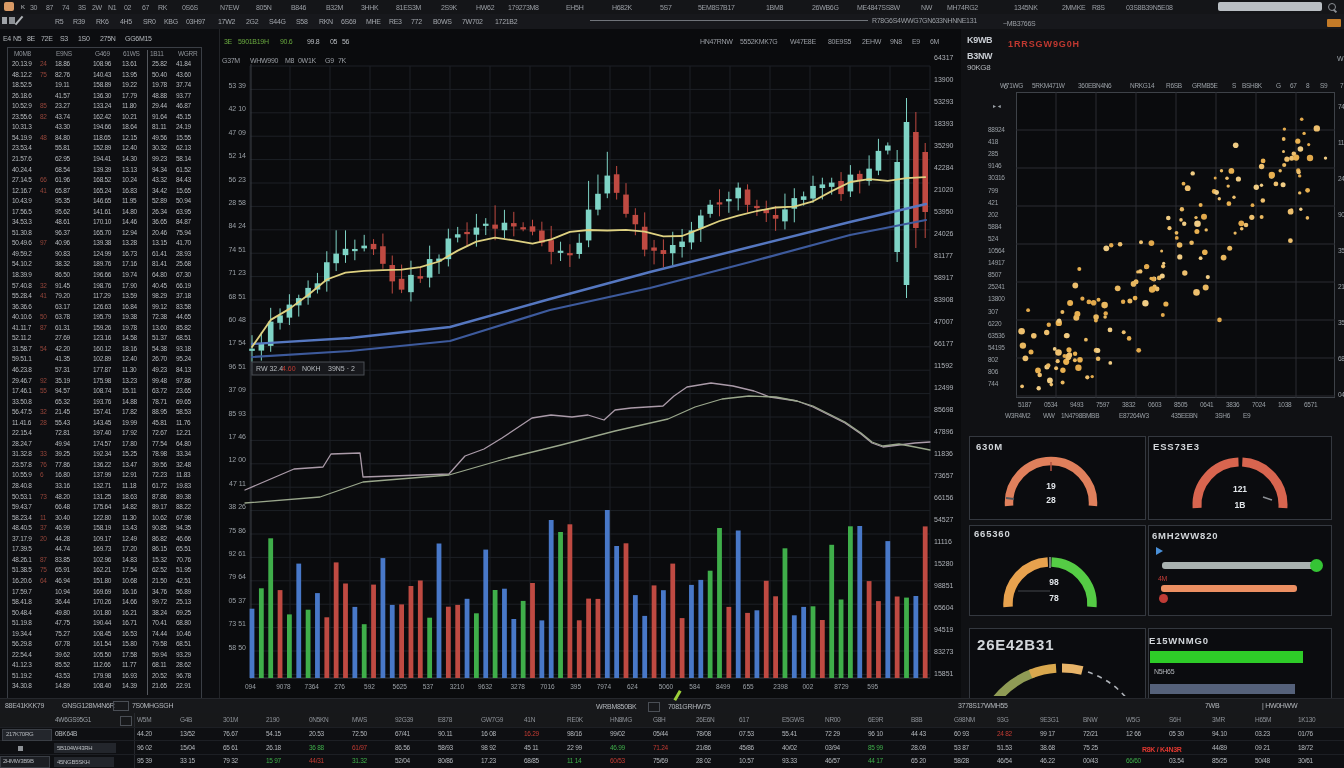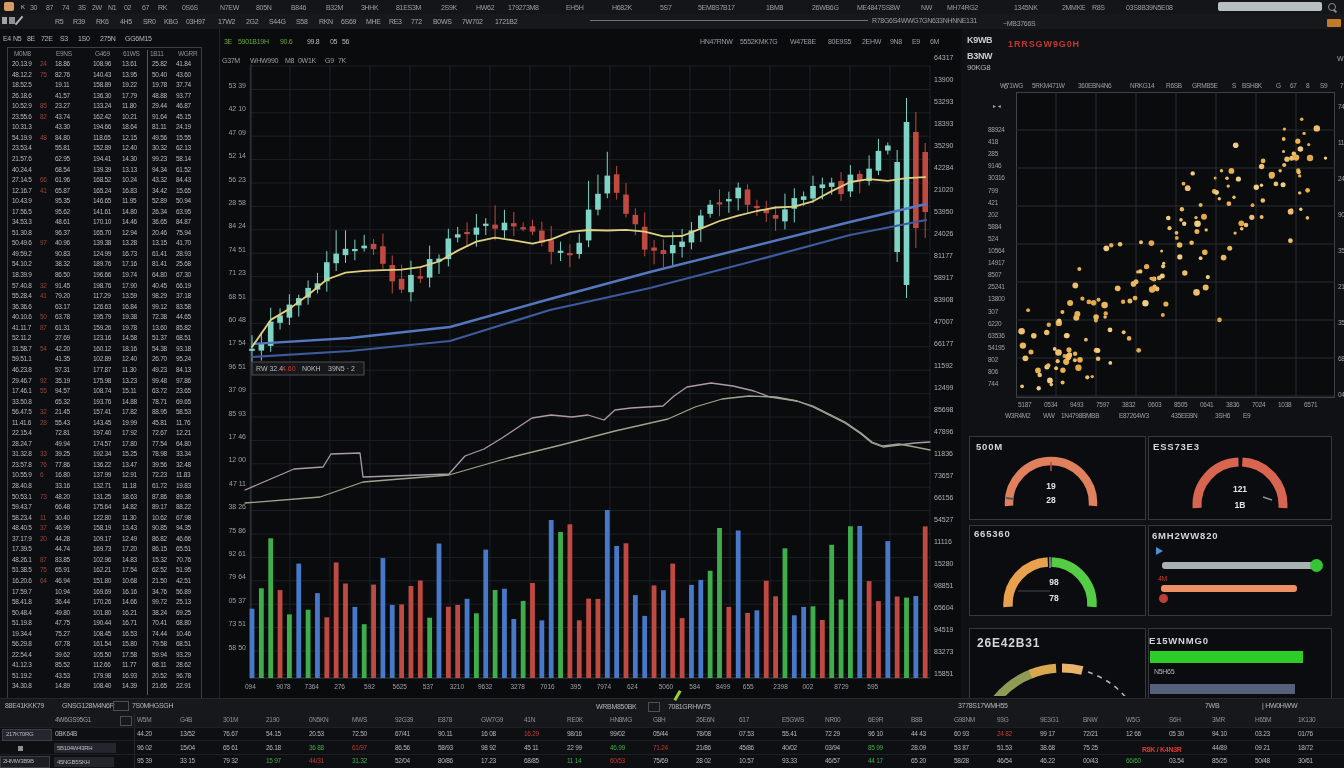--- a/index.html
+++ b/index.html
@@ -1108,25 +1108,25 @@
 <div class="t" style="left:1338px;top:284px;font-size:6.5px;color:#9aa0a6;font-weight:400;letter-spacing:-0.3px;">21</div>
 <div class="t" style="left:1338px;top:320px;font-size:6.5px;color:#9aa0a6;font-weight:400;letter-spacing:-0.3px;">35</div>
 <div class="t" style="left:1338px;top:356px;font-size:6.5px;color:#9aa0a6;font-weight:400;letter-spacing:-0.3px;">68</div>
 <div class="t" style="left:1338px;top:392px;font-size:6.5px;color:#9aa0a6;font-weight:400;letter-spacing:-0.3px;">04</div>
 <div style="position:absolute;left:969px;top:436px;width:175px;height:82px;border:1px solid #34383f;background:#0b0c0f;"></div>
 <div style="position:absolute;left:1148px;top:436px;width:182px;height:82px;border:1px solid #34383f;background:#0b0c0f;"></div>
 <div style="position:absolute;left:969px;top:525px;width:175px;height:89px;border:1px solid #34383f;background:#0b0c0f;"></div>
 <div style="position:absolute;left:1148px;top:525px;width:182px;height:89px;border:1px solid #34383f;background:#0b0c0f;"></div>
 <div style="position:absolute;left:969px;top:628px;width:175px;height:69px;border:1px solid #34383f;background:#0b0c0f;"></div>
 <div style="position:absolute;left:1148px;top:628px;width:182px;height:69px;border:1px solid #34383f;background:#0b0c0f;"></div>
-<div class="t" style="left:976px;top:442px;font-size:9.5px;color:#d2d6da;font-weight:700;letter-spacing:0.8px;">500M</div>
+<div class="t" style="left:976px;top:442px;font-size:9.5px;color:#d2d6da;font-weight:700;letter-spacing:0.8px;">630M</div>
 <div class="t" style="left:1153px;top:442px;font-size:9.5px;color:#d2d6da;font-weight:700;letter-spacing:0.8px;">ESS73E3</div>
 <div class="t" style="left:974px;top:529px;font-size:9.5px;color:#d2d6da;font-weight:700;letter-spacing:0.8px;">665360</div>
 <div class="t" style="left:1152px;top:531px;font-size:9.5px;color:#d2d6da;font-weight:700;letter-spacing:0.8px;">6MH2WW820</div>
-<div class="t" style="left:977px;top:637px;font-size:12px;color:#d2d6da;font-weight:700;letter-spacing:0.8px;">26E42B31</div>
+<div class="t" style="left:977px;top:637px;font-size:15px;color:#d2d6da;font-weight:700;letter-spacing:0.8px;">26E42B31</div>
 <div class="t" style="left:1149px;top:636px;font-size:9.5px;color:#d2d6da;font-weight:700;letter-spacing:0.8px;">E15WNMG0</div>
 <svg style="position:absolute;left:961px;top:425px;" width="383" height="273" viewBox="0 0 383 273">
     <path d="M 48.1 80.9 A 42 42 0 1 1 131.9 80.9" fill="none" stroke="#e0805c" stroke-width="8.5" stroke-linecap="butt"></path>
     <line x1="90" y1="37" x2="90" y2="46" stroke="#b05040" stroke-width="1.5"></line>
     <line x1="45" y1="73" x2="53" y2="74" stroke="#55585e" stroke-width="2"></line>
     <text x="90" y="64" text-anchor="middle" font-size="8.5" font-weight="bold" fill="#e2e6ea">19</text>
     <text x="90" y="78" text-anchor="middle" font-size="8.5" font-weight="bold" fill="#e2e6ea">28</text>
     <path d="M 236.1 83.0 A 43 43 0 0 1 277.5 37.0" fill="none" stroke="#d8654f" stroke-width="9" stroke-linecap="butt"></path>
     <path d="M 281.3 37.1 A 43 43 0 0 1 321.9 83.0" fill="none" stroke="#d8654f" stroke-width="9" stroke-linecap="butt"></path>
     <line x1="311" y1="75" x2="302" y2="72" stroke="#8d9196" stroke-width="1.5"></line>

